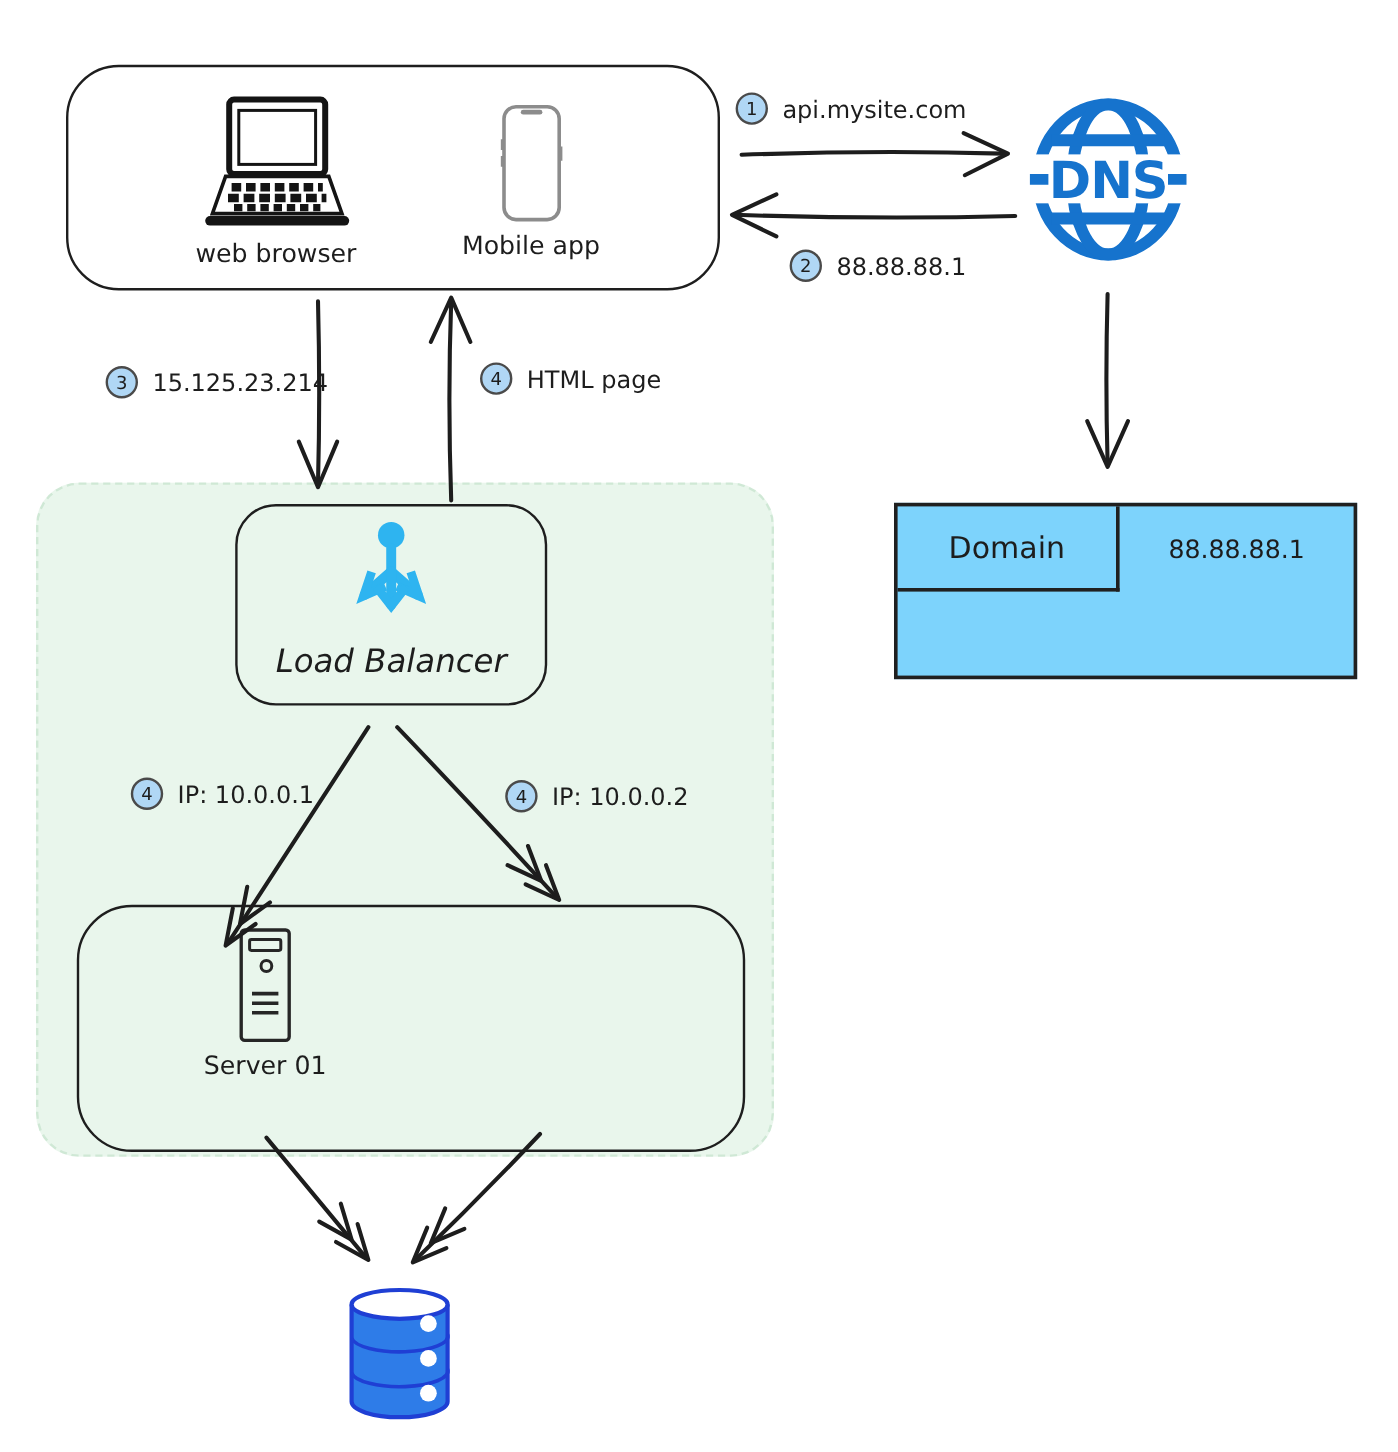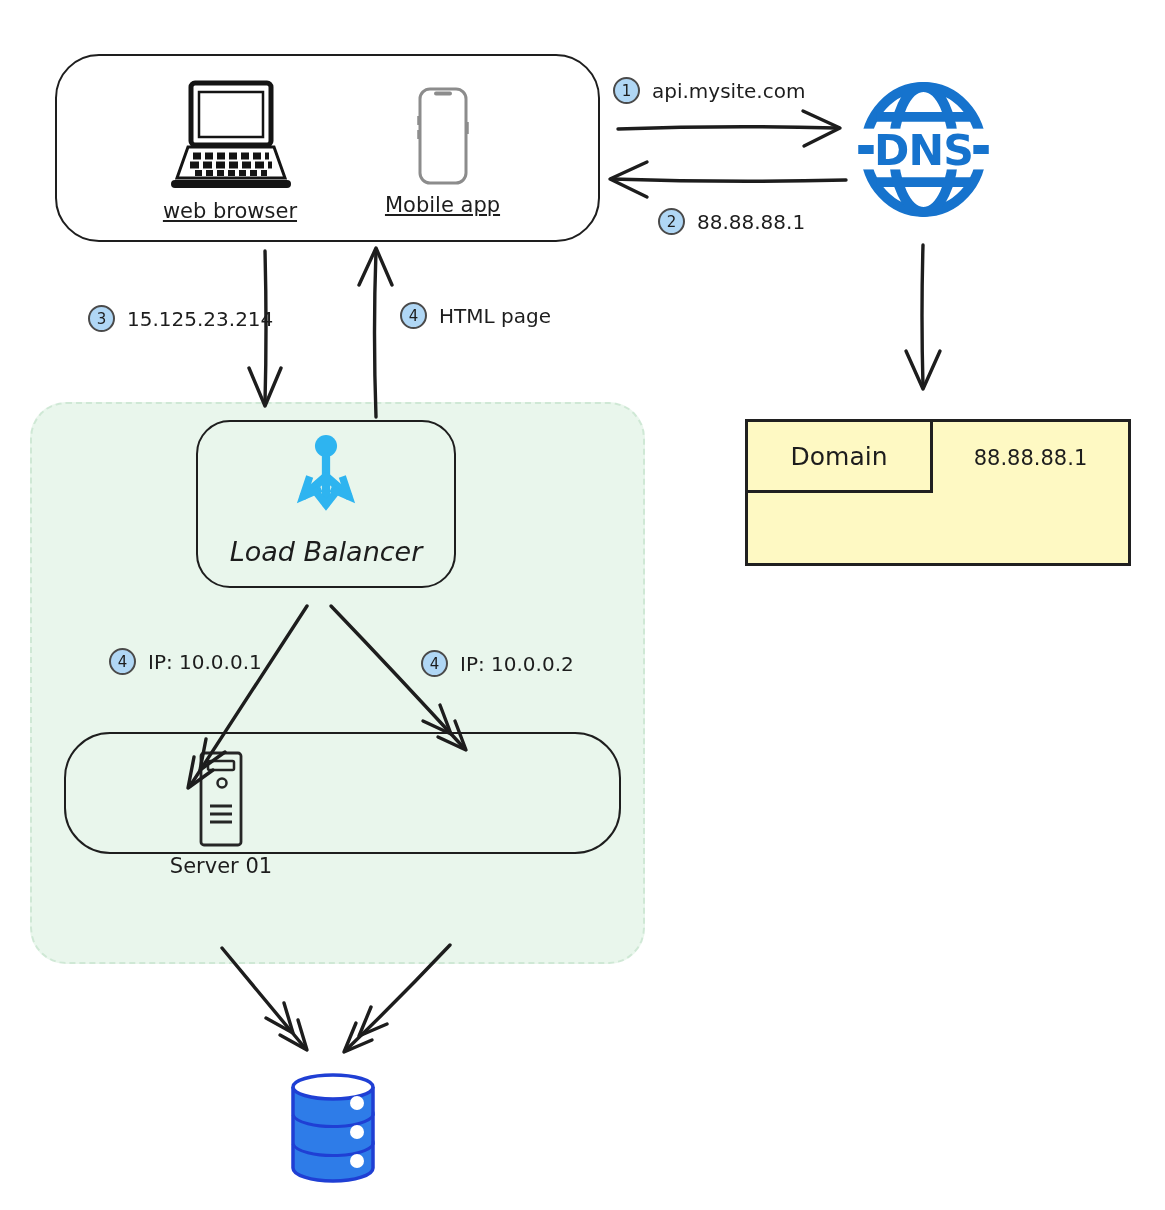--- a/index.html
+++ b/index.html
@@ -24,37 +24,37 @@
     font-size:20px;white-space:nowrap;
   }
   .badge{
     width:27px;height:27px;border-radius:50%;
     background:var(--badge-bg,#b0d7f5);border:2px solid #4a4a4a;
     display:flex;align-items:center;justify-content:center;
     font-size:15px;color:#1d1d1d;box-sizing:border-box;flex:0 0 auto;
   }
   .client-box{
     display:flex;justify-content:center;align-items:center;gap:80px;
-    border-radius:44px;padding-top:6px;text-decoration:underline;
+    border-radius:44px;padding-top:6px;
   }
   .figure{display:flex;flex-direction:column;align-items:center;}
   .figure .cap{font-size:21px;margin-top:7px;}
   .lb-box{
     border-radius:34px;display:flex;flex-direction:column;
     align-items:center;justify-content:flex-start;padding-top:12px;font-style:italic;
   }
   .lb-box .cap{font-size:27px;margin-top:10px;}
   .servers-box{border-radius:46px;}
   .server-col{position:absolute;display:flex;flex-direction:column;align-items:center;width:130px;}
   .server-col .cap{font-size:21px;margin-top:6px;}
   .dns-icon{position:absolute;z-index:2;}
   .db-icon{position:absolute;z-index:2;}
   .dns-table{
     position:absolute;z-index:2;left:745px;top:419px;width:386px;height:147px;
-    border:3px solid #202020;box-sizing:border-box;background:#fef9c3;
+    border:3px solid #202020;box-sizing:border-box;background:#7dd3fc;
     display:grid;grid-template-columns:185px 1fr;grid-template-rows:71px 1fr;
   }
   .dns-table .cell{display:flex;align-items:center;justify-content:center;box-sizing:border-box;}
   .dns-table .col1{border-right:3px solid #202020;}
   .dns-table .hrow{border-bottom:3px solid #202020;font-size:25px;}
   .dns-table .drow{font-size:21px;}
 </style>
 </head>
 <body>
 
@@ -177,21 +177,21 @@
       </g>
       <g stroke="var(--lb-cyan,#2eb4f0)" fill="none" stroke-width="8" stroke-linecap="square" stroke-linejoin="miter">
         <path d="M41,61 L25,68 L31,50"></path>
         <path d="M59,61 L75,68 L69,50"></path>
         <path d="M39,63 L50,77 L61,63"></path>
       </g>
     </svg>
     <div class="cap">Load Balancer</div>
   </div>
 
-  <div class="box servers-box" style="left:64px;top:732px;width:557px;height:122px;">
+  <div class="box servers-box" style="left:64px;top:754px;width:557px;height:206px;">
     <div class="server-col" style="left:90px;top:16px;">
       <svg width="54" height="98" viewBox="0 0 54 98">
         <g stroke="#262626" fill="none" stroke-width="2.8">
           <rect x="7" y="3" width="40" height="92" rx="3"></rect>
           <rect x="14" y="11" width="26" height="9" rx="1.5" stroke-width="2.5"></rect>
           <circle cx="28" cy="33" r="4.5" stroke-width="2.5"></circle>
           <path d="M16,56 H38 M16,64 H38 M16,72 H38" stroke-width="3"></path>
         </g>
       </svg>
       <div class="cap">Server 01</div>

